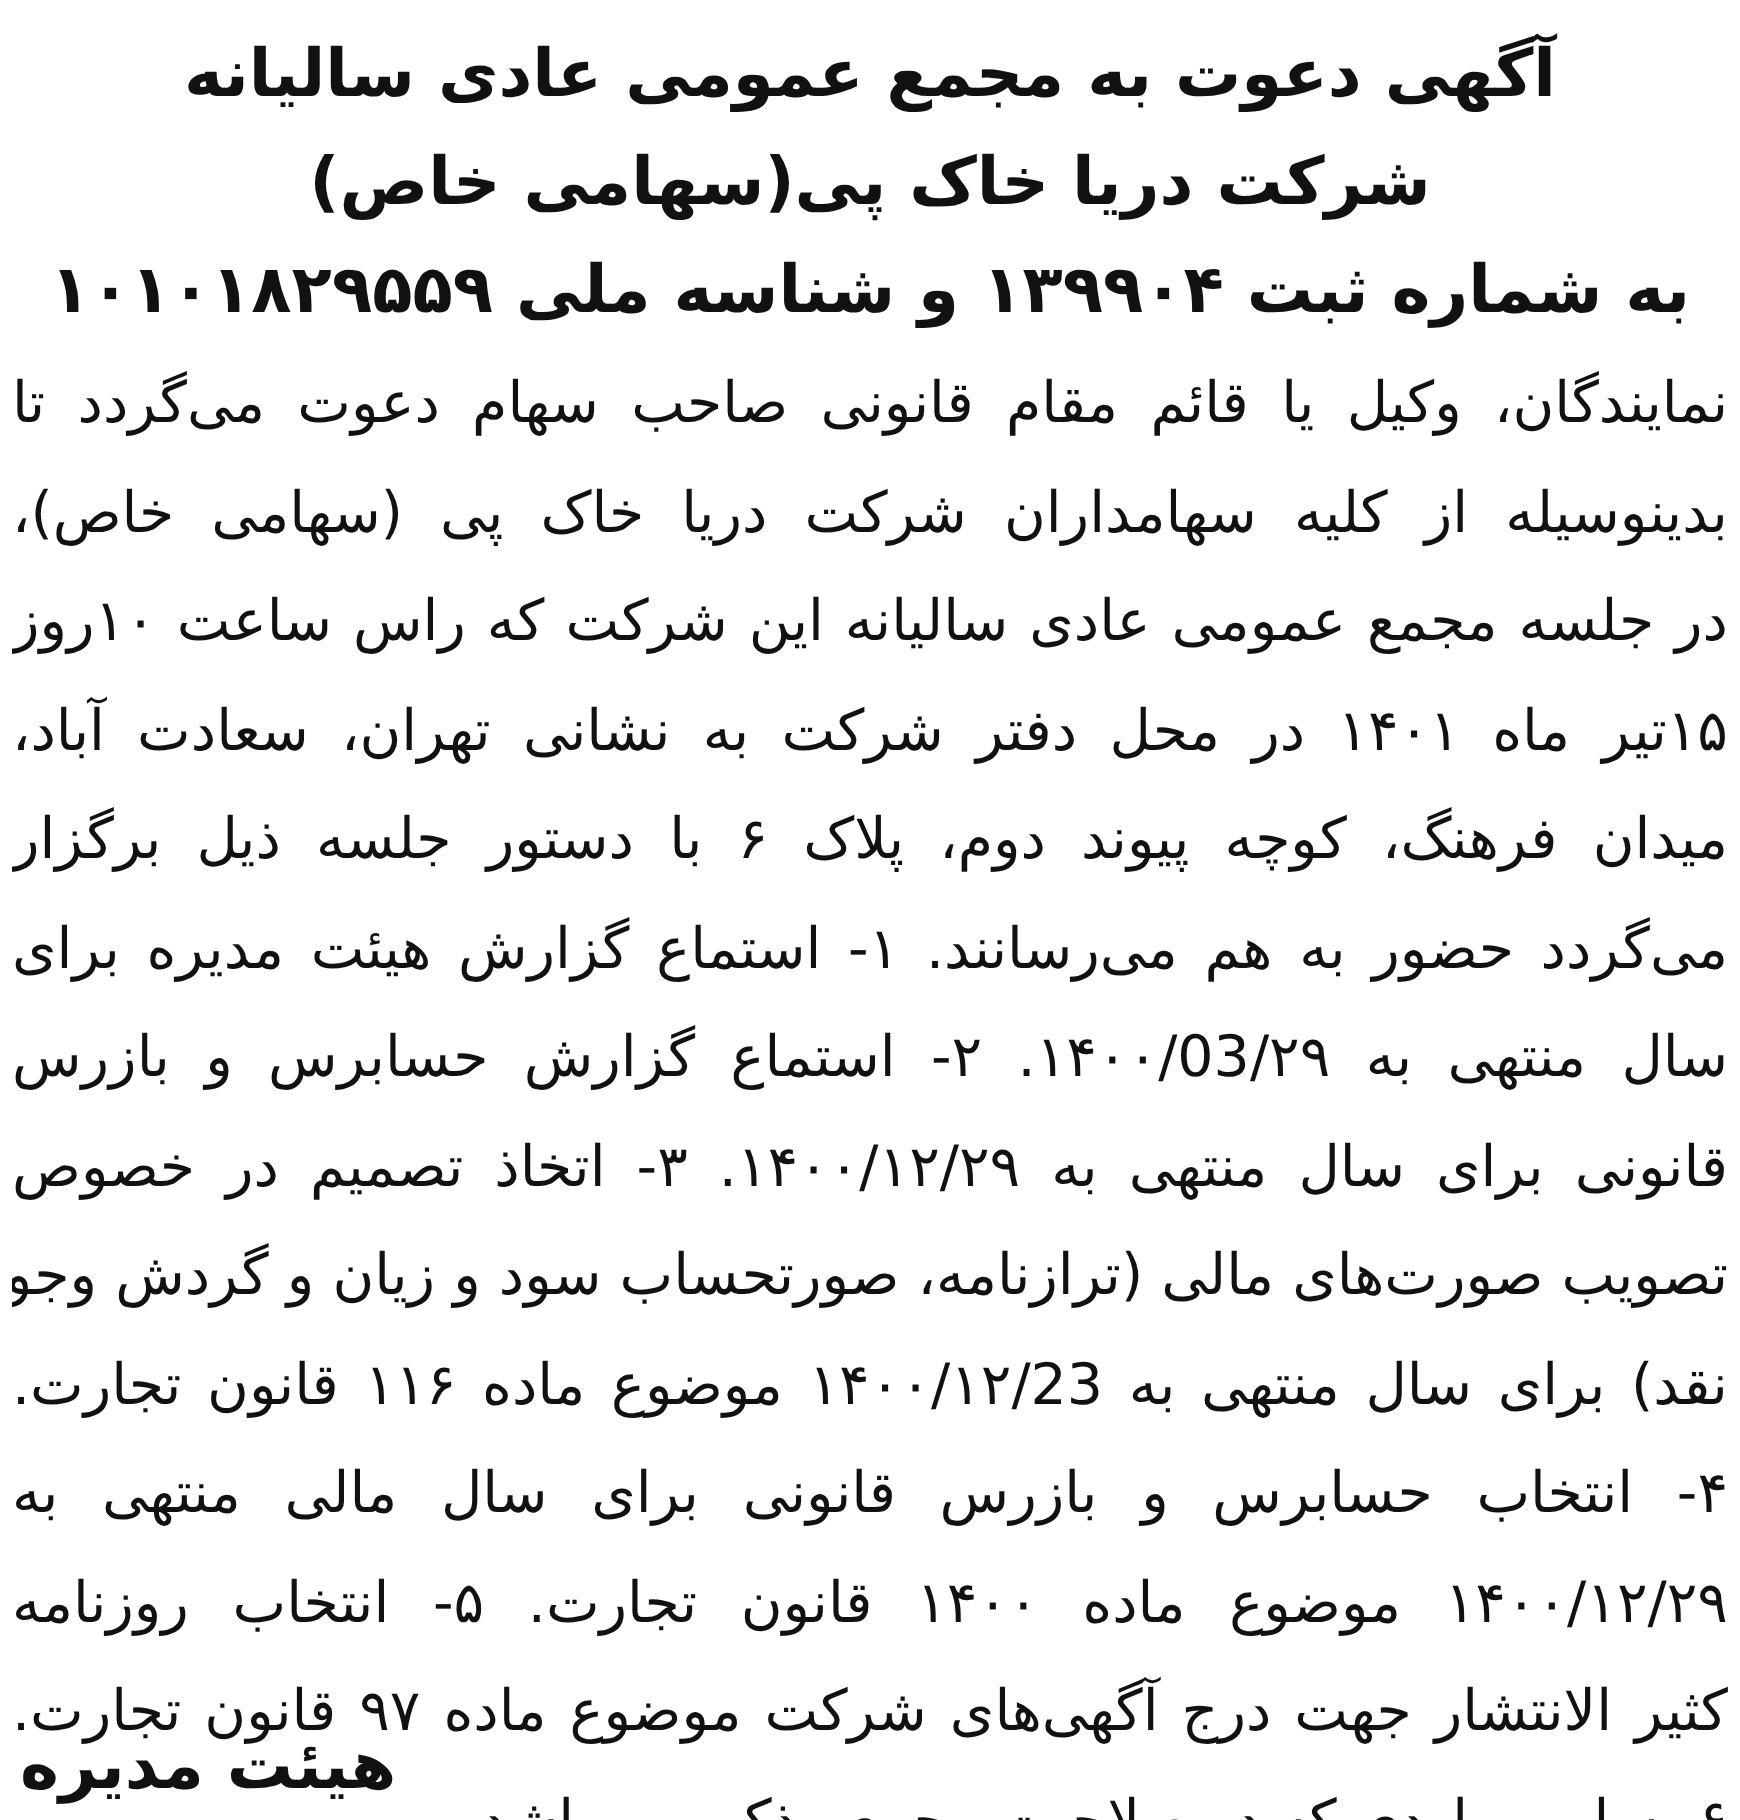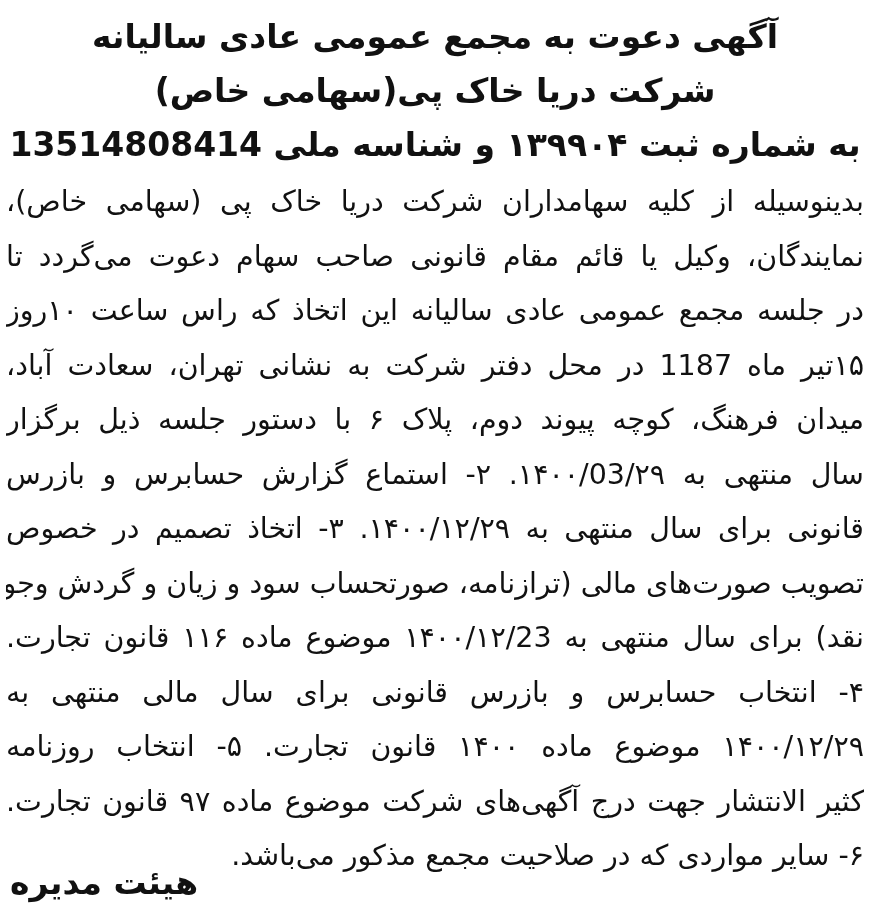--- a/index.html
+++ b/index.html
@@ -60,29 +60,30 @@
       direction: rtl;
     }
   </style>
 </head>
 <body>
 
 <div class="notice">
   <div class="title-block">
     <div class="title-line">آگهی دعوت به مجمع عمومی عادی سالیانه</div>
     <div class="title-line">شرکت دریا خاک پی(سهامی خاص)</div>
-    <div class="title-line">به شماره ثبت ۱۳۹۹۰۴ و شناسه ملی 13514808414</div>
+    <div class="title-line">به شماره ثبت ۱۳۹۹۰۴ و شناسه ملی ۱۰۱۰۱۸۲۹۵۵۹</div>
   </div>
 
   <div class="body-text">
+    <span class="body-line">نمایندگان، وکیل یا قائم مقام قانونی صاحب سهام دعوت می‌گردد تا</span>
     <span class="body-line">بدینوسیله از کلیه سهامداران شرکت دریا خاک پی (سهامی خاص)،</span>
-    <span class="body-line">نمایندگان، وکیل یا قائم مقام قانونی صاحب سهام دعوت می‌گردد تا</span>
-    <span class="body-line">در جلسه مجمع عمومی عادی سالیانه این اتخاذ که راس ساعت ۱۰روز</span>
-    <span class="body-line">۱۵تیر ماه 1187 در محل دفتر شرکت به نشانی تهران، سعادت آباد،</span>
+    <span class="body-line">در جلسه مجمع عمومی عادی سالیانه این شرکت که راس ساعت ۱۰روز</span>
+    <span class="body-line">۱۵تیر ماه ۱۴۰۱ در محل دفتر شرکت به نشانی تهران، سعادت آباد،</span>
     <span class="body-line">میدان فرهنگ، کوچه پیوند دوم، پلاک ۶ با دستور جلسه ذیل برگزار</span>
+    <span class="body-line">می‌گردد حضور به هم می‌رسانند. ۱- استماع گزارش هیئت مدیره برای</span>
     <span class="body-line">سال منتهی به ۱۴۰۰/03/۲۹. ۲- استماع گزارش حسابرس و بازرس</span>
     <span class="body-line">قانونی برای سال منتهی به ۱۴۰۰/۱۲/۲۹. ۳- اتخاذ تصمیم در خصوص</span>
     <span class="body-line">تصویب صورت‌های مالی (ترازنامه، صورتحساب سود و زیان و گردش وجوه</span>
     <span class="body-line">نقد) برای سال منتهی به ۱۴۰۰/۱۲/23 موضوع ماده ۱۱۶ قانون تجارت.</span>
     <span class="body-line">۴- انتخاب حسابرس و بازرس قانونی برای سال مالی منتهی به</span>
     <span class="body-line">۱۴۰۰/۱۲/۲۹ موضوع ماده ۱۴۰۰ قانون تجارت. ۵- انتخاب روزنامه</span>
     <span class="body-line">کثیر الانتشار جهت درج آگهی‌های شرکت موضوع ماده ۹۷ قانون تجارت.</span>
     <span class="body-line last">۶- سایر مواردی که در صلاحیت مجمع مذکور می‌باشد.</span>
   </div>
 

